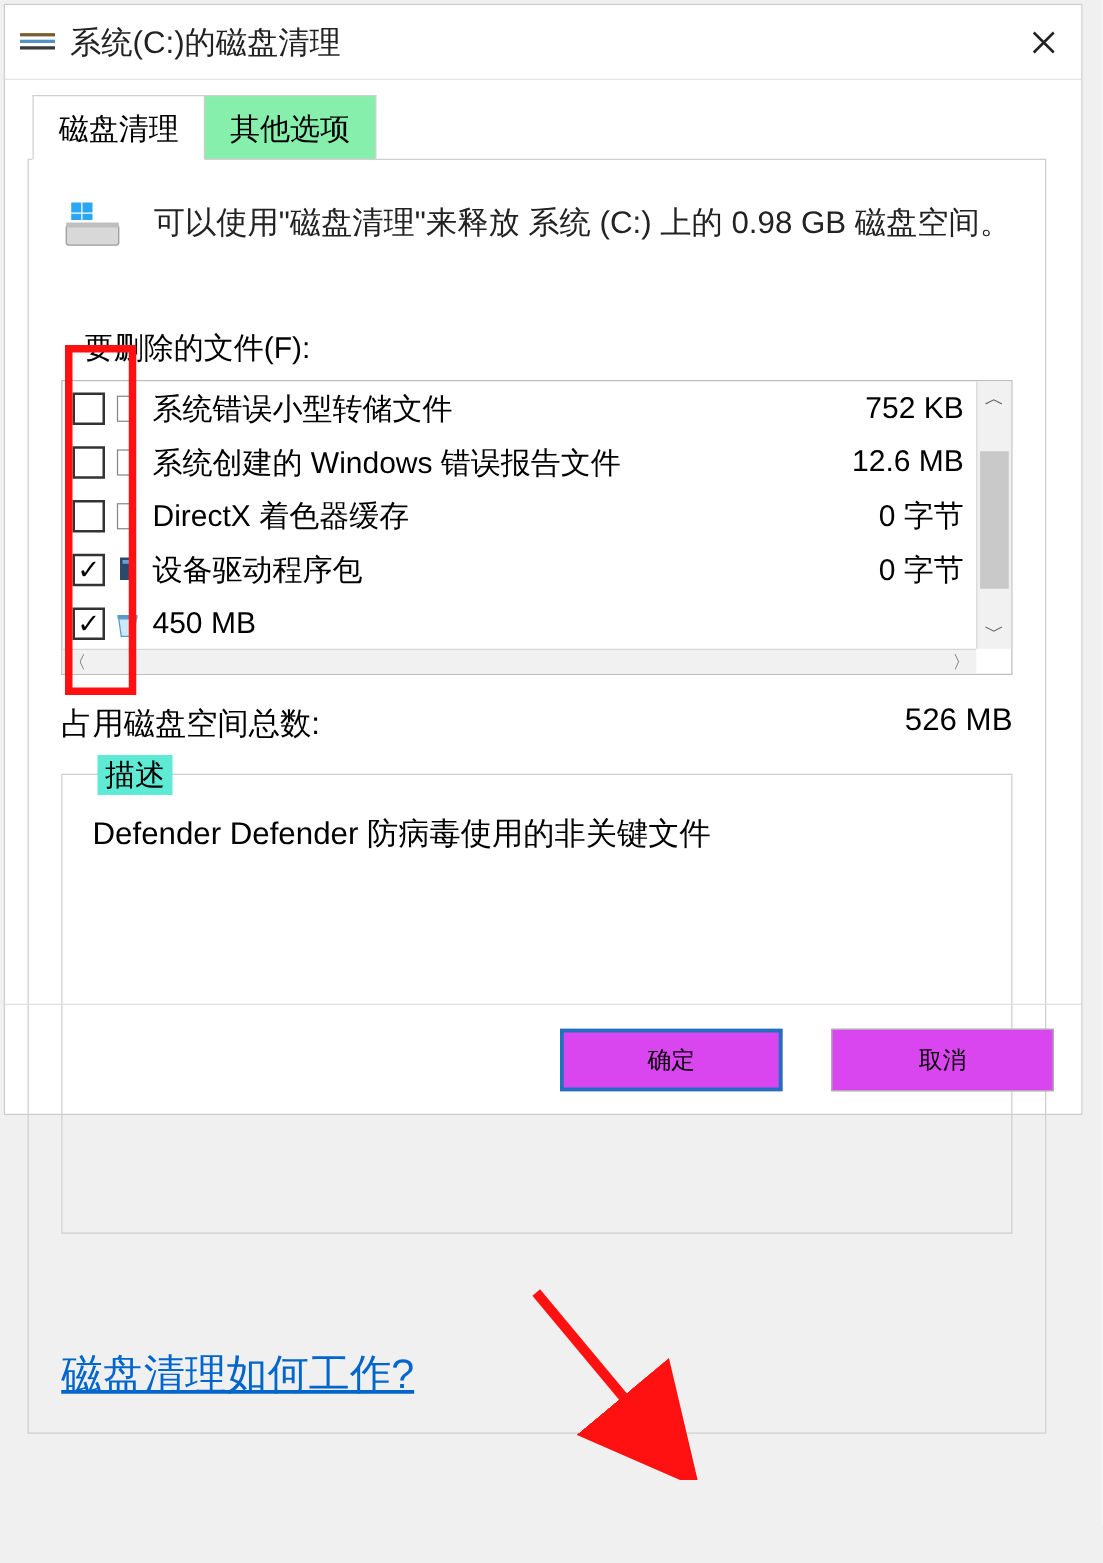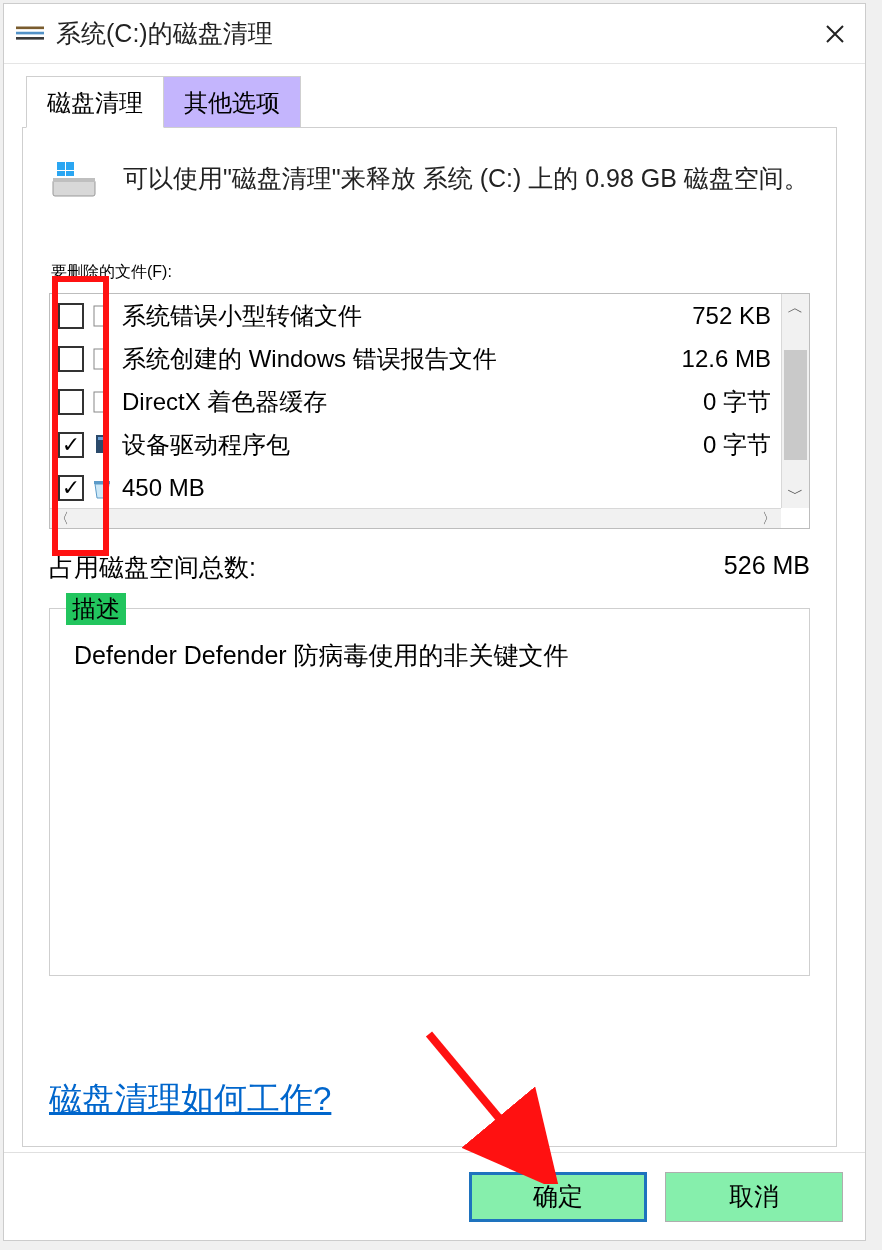--- a/index.html
+++ b/index.html
@@ -8,21 +8,21 @@
     font-family: "Microsoft YaHei", "Segoe UI", sans-serif;
     background: #f0f0f0;
     width: 882px;
     height: 1250px;
     overflow: hidden;
     position: relative;
   }
   .window {
     position: absolute;
     left: 3px; top: 3px;
-    width: 863px; height: 1238px;
+    width: 863px; height: 889px;
     background: #fff;
     border: 1px solid #ccc;
   }
   .titlebar {
     height: 60px;
     display: flex;
     align-items: center;
     padding: 0 12px;
     border-bottom: 1px solid #e5e5e5;
   }
@@ -49,39 +49,39 @@
     background: #fdfdfd;
     margin-right: 0;
     position: relative;
   }
   .tab.active {
     background: #fff;
     border-bottom: 1px solid #fff;
     z-index: 2;
   }
   .tab.inactive {
-    background: #c4b5fd;
+    background: #86efac;
     border-left: none;
   }
   .panel {
     border: 1px solid #cfcfcf;
     margin-top: -1px;
     padding: 28px 26px 20px 26px;
     height: 1020px;
     position: relative;
   }
   .intro {
     display: flex;
     align-items: center;
     gap: 24px;
     margin-bottom: 60px;
   }
   .drive-icon { width: 50px; height: 46px; }
   .intro-text { font-size: 25px; line-height: 1.5; color: #222; }
-  .files-label { font-size: 16px; margin-bottom: 10px; margin-left: 2px; }
+  .files-label { font-size: 24px; margin-bottom: 10px; margin-left: 18px; }
   .filelist-wrap {
     border: 1px solid #bdbdbd;
     height: 236px;
     position: relative;
     margin-bottom: 22px;
   }
   .filelist {
     position: absolute; left:0; top:0; right:28px; bottom:20px;
     overflow: hidden;
   }
@@ -132,41 +132,41 @@
     display:flex; font-size:25px; margin-bottom:24px;gap:12px;
   }
   .total-row .lbl{flex:1;}
   .desc-group{
     border:1px solid #cfcfcf;
     padding:30px 24px 20px 24px;
     position:relative;
     height:368px;
   }
   .desc-group .legend{
-    position:absolute; top:-16px; left:16px;
-    background:#22c55e; padding:0 6px; font-size:24px;
+    position:absolute; top:-16px; left:28px;
+    background:#5eead4; padding:0 6px; font-size:24px;
   }
   .desc-text{ font-size:25px; }
   .help-link{
     position:absolute; left:26px; bottom:24px;
     color:#0066cc; text-decoration:underline; font-size:33px;
     cursor:pointer;
   }
   .footer {
     position:absolute; bottom:0; left:0; right:0;
     height:88px;
     display:flex; justify-content:flex-end; align-items:center;
     gap:18px; padding-right:22px;
     border-top:1px solid #e0e0e0;
   }
   .btn {
     width:178px; height:50px;
-    border:1px solid #aeaeae; background:#86efac;
-    font-size:25px; cursor:pointer;
-    display:flex; align-items:center; justify-content:center;
+    border:1px solid #aeaeae; background:#d946ef;
+    font-size:19px; cursor:pointer;
+    display:flex; align-items:center; justify-content:center;margin-left:21px;
   }
   .btn.primary { border:3px solid #1e73be; }
   
   .annot-box{
     position:absolute;
     left:48px; top:272px;
     width:57px; height:280px;
     border:6px solid #f11;
     pointer-events:none; z-index:10;
   }

